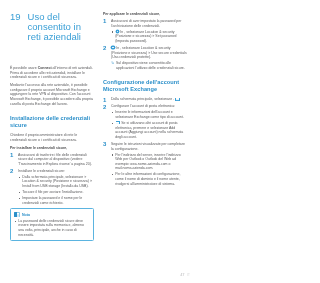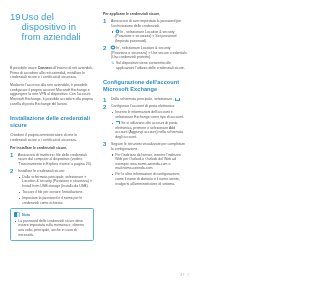--- a/index.html
+++ b/index.html
@@ -7,21 +7,21 @@
     width:200px;height:283px;overflow:hidden;
     font-family:"Liberation Sans", sans-serif;
     color:#58585a;
     -webkit-font-smoothing:antialiased;
   }
   .page{position:relative;width:200px;height:283px;box-sizing:border-box;padding:12px 10px 0 10px;}
   .cols{display:flex;gap:9px;align-items:flex-start;}
   .col{width:84px;}
 
   
-  .chapter{display:flex;gap:1px;margin-bottom:24px;}
+  .chapter{display:flex;gap:7px;margin-bottom:24px;}
   .chapter-num{
     color:#3a9fd6;font-size:9.5px;line-height:10px;font-weight:400;flex:0 0 auto;
   }
   .chapter-title{
     color:#3a9fd6;font-size:9.5px;line-height:10px;font-weight:400;
   }
 
   
   .sec-head{
     color:#2b8fc9;font-weight:bold;font-size:5.6px;line-height:7px;
@@ -127,21 +127,21 @@
 <body>
 
 <div class="page">
 
   <div class="cols">
 
     <div class="col">
 
       <div class="chapter">
         <div class="chapter-num">19</div>
-        <div class="chapter-title">Uso del dispositivo in from aziendali</div>
+        <div class="chapter-title">Uso del consentito in reti aziendali</div>
       </div>
 
       <p class="body lead"><span>È possibile usare </span><span class="b">Connect</span><span> all'interno di reti aziendali. Prima di accedere alle reti aziendali, installare le credenziali sicure e i certificati di sicurezza.</span></p>
 
       <p class="body">Mediante l'accesso alla rete aziendale, è possibile configurare il proprio account Microsoft Exchange e aggiungere la rete VPN al dispositivo. Con l'account Microsoft Exchange, è possibile accedere alla propria casella di posta Exchange del lavoro.</p>
 
       <div class="sec-head">Installazione delle credenziali sicure</div>
 
       <p class="body">Chiedere il proprio amministratore di rete le credenziali sicure o i certificati di sicurezza.</p>
 

